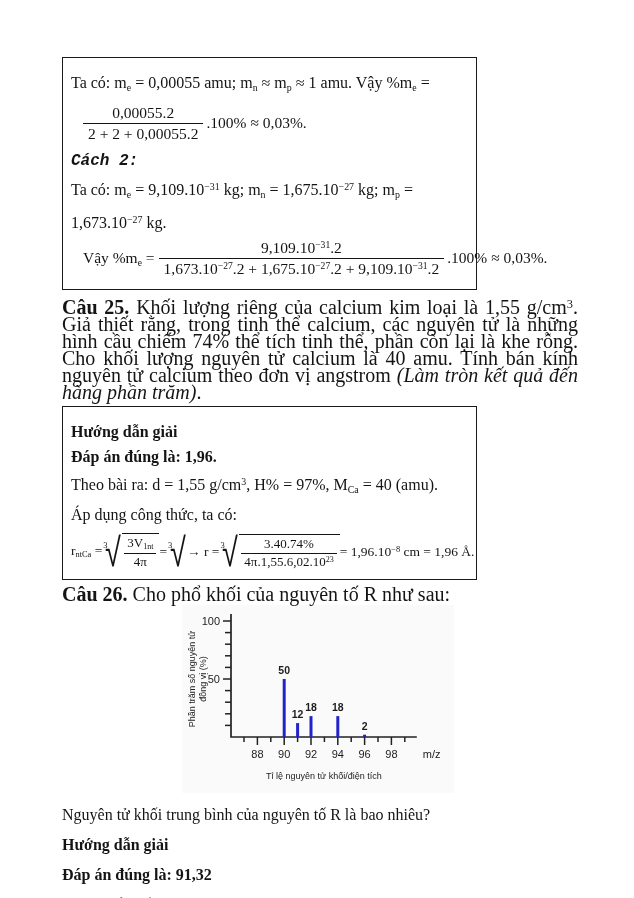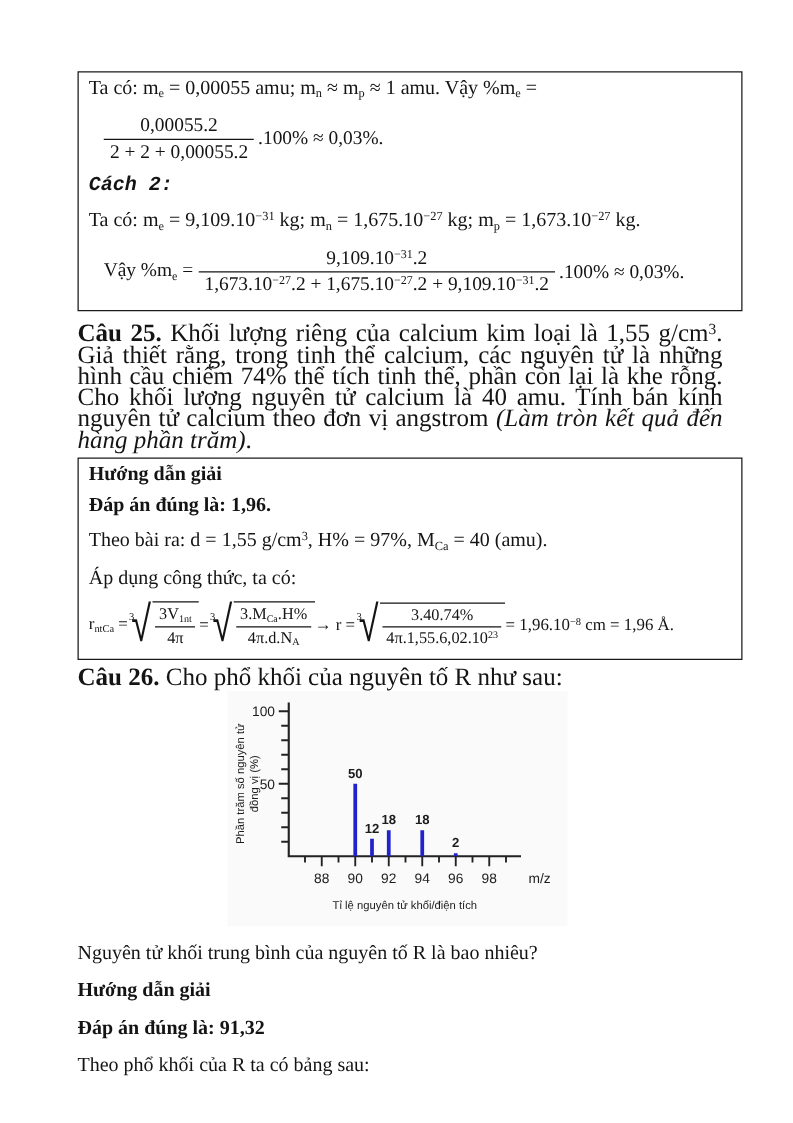--- a/index.html
+++ b/index.html
@@ -3,22 +3,22 @@
 <meta charset="utf-8">
 <style>
   html,body{margin:0;padding:0;}
   body{
     width:634px;height:898px;overflow:hidden;background:#ffffff;
     font-family:"Liberation Serif","DejaVu Serif",serif;
     color:#141414;-webkit-font-smoothing:antialiased;
   }
   .page{box-sizing:border-box;width:634px;height:898px;padding:57px 56px 0 62px;}
   .box{
-    box-sizing:border-box;border:1.6px solid #1a1a1a;width:532px;
-    padding:0 8px 6px 8px;margin:0;
+    box-sizing:border-box;border:1.6px solid #1a1a1a;width:415px;
+    padding:12px 8px 6px 8px;margin:0;
   }
   .ln{margin:0;line-height:25px;font-size:16px;}
   .para{margin:0;line-height:17px;font-size:20px;text-align:justify;width:516px;}
   .post-line{margin:0;line-height:30px;font-size:16px;}
   
   .s-n{}
   .s-b{font-weight:bold;}
   .s-i{font-style:italic;}
   .s-bi{font-weight:bold;font-style:italic;font-family:Liberation Mono, monospace;}
   .s-sub{font-size:0.62em;vertical-align:-0.28em;}
@@ -95,24 +95,20 @@
               <span class="num"><span class="s-n">3V</span><span class="s-sub">1nt</span></span>
               <span class="den"><span class="s-n">4π</span></span>
             </span></span>
       </span>
       <span><span class="s-n"> = </span></span>
       <span class="rad">
         <span class="sign">
             <span class="idx">3</span>
             <span class="sqrt">√</span>
           </span>
-        <span class="body"><span class="frac">
-              <span class="num"><span class="s-n">3.M</span><span class="s-sub">Ca</span><span class="s-n">.H%</span></span>
-              <span class="den"><span class="s-n">4π.d.N</span><span class="s-sub">A</span></span>
-            </span></span>
       </span>
       <span><span class="s-n"> → r = </span></span>
       <span class="rad">
         <span class="sign">
             <span class="idx">3</span>
             <span class="sqrt">√</span>
           </span>
         <span class="body"><span class="frac">
               <span class="num"><span class="s-n">3.40.74%</span></span>
               <span class="den"><span class="s-n">4π.1,55.6,02.10</span><span class="s-sup">23</span></span>

